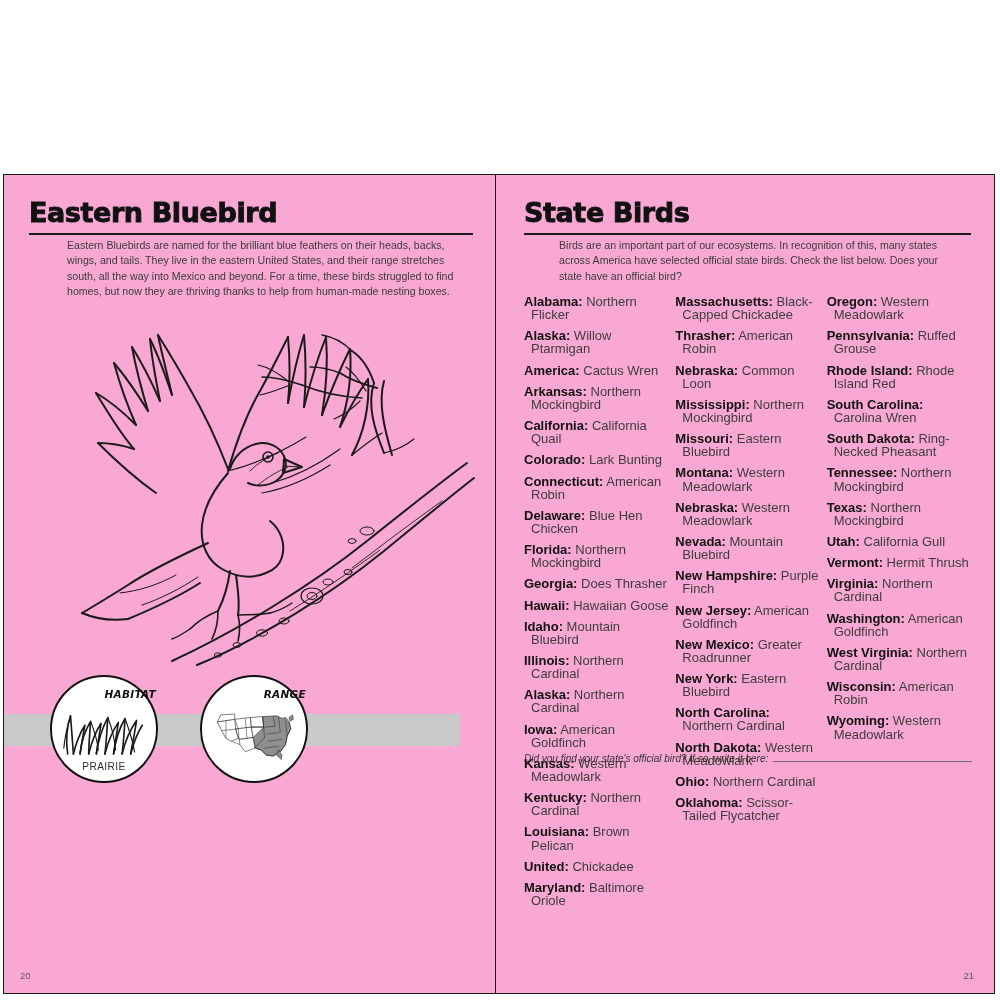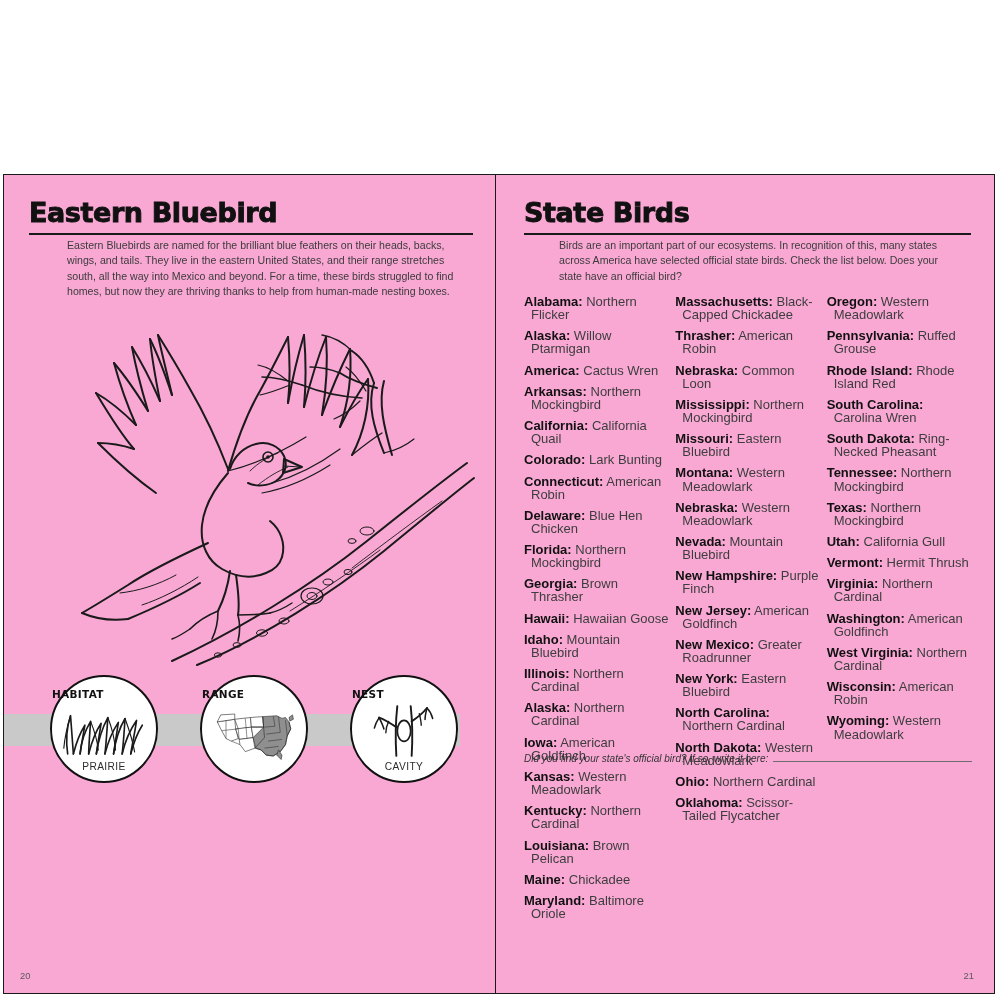--- a/index.html
+++ b/index.html
@@ -97,26 +97,27 @@
     box-sizing: border-box;
   }
   .circle-habitat { left: 46px;  top: 500px; }
   .circle-range   { left: 196px; top: 500px; }
   .circle-nest    { left: 346px; top: 500px; }
 
   .circle-top-label {
     position: absolute;
     top: 11px;
     left: 0; right: 0;
-    text-align: left;
+    text-align: right;
     font-family: "DejaVu Sans", sans-serif;
     font-weight: 700;
     font-size: 10.5px;
     letter-spacing: 0.3px;
     color: #111111;
+    font-style: italic;
   }
   .circle-bottom-label {
     position: absolute;
     bottom: 9px;
     left: 0; right: 0;
     text-align: center;
     font-size: 10.2px;
     letter-spacing: 0.4px;
     color: #2c2c2c;
   }
@@ -337,43 +338,20 @@
 
           <path d="M88 9 L 92 6 L 93 11 L 89 13 Z" fill="#8f8f8f"></path>
 
           <path d="M16 12 L 16 33 M 11 24 L 30 22 M 30 22 L 31 34 M 38 10 L 40 33
                    M 45 20 L 59 20 M 22 36 L 32 40" fill="none" stroke-width="0.6"></path>
         </svg>
       </div>
       <div class="circle-bottom-label"></div>
     </div>
 
-    <div class="icon-circle circle-nest">
-      <div class="circle-top-label">NEST</div>
-      <div class="circle-glyph" style="top:24px;height:58px;">
-        <svg viewBox="0 0 92 58" fill="none" stroke="#1a1a1a" stroke-width="2" stroke-linecap="round" stroke-linejoin="round">
-
-          <path d="M38 56 C 37 40, 37 22, 39 4"></path>
-          <path d="M54 56 C 55 40, 55 22, 53 4"></path>
-
-          <ellipse cx="46" cy="30" rx="7" ry="11" stroke-width="1.8"></ellipse>
-
-          <path d="M38 26 C 32 22, 26 18, 20 16"></path>
-          <path d="M20 16 C 22 20, 24 24, 25 28" stroke-width="1.6"></path>
-          <path d="M20 16 C 18 19, 16 23, 15 27" stroke-width="1.6"></path>
-          <path d="M30 20 C 28 24, 27 28, 27 32" stroke-width="1.4"></path>
-
-          <path d="M54 20 C 60 16, 66 11, 70 6"></path>
-          <path d="M70 6 C 69 10, 68 14, 68 18" stroke-width="1.6"></path>
-          <path d="M70 6 C 73 9, 75 13, 76 17" stroke-width="1.6"></path>
-          <path d="M62 12 C 63 16, 64 20, 64 24" stroke-width="1.4"></path>
-        </svg>
-      </div>
-      <div class="circle-bottom-label">CAVITY</div>
-    </div>
 
     <div class="page-num page-num-left">20</div>
   </div>
 
   <div class="page page-right">
 
     <div class="title title-right">State Birds</div>
     <div class="title-rule rule-right"></div>
 
     <div class="intro intro-right">Birds are an important part of our ecosystems. In recognition of this, many states across America have selected official state birds. Check the list below. Does your state have an official bird?</div>
@@ -382,30 +360,30 @@
       <div class="state-col">
           <div class="state-entry"><span class="st-name">Alabama:</span><span> Northern Flicker</span></div>
           <div class="state-entry"><span class="st-name">Alaska:</span><span> Willow Ptarmigan</span></div>
           <div class="state-entry"><span class="st-name">America:</span><span> Cactus Wren</span></div>
           <div class="state-entry"><span class="st-name">Arkansas:</span><span> Northern Mockingbird</span></div>
           <div class="state-entry"><span class="st-name">California:</span><span> California Quail</span></div>
           <div class="state-entry"><span class="st-name">Colorado:</span><span> Lark Bunting</span></div>
           <div class="state-entry"><span class="st-name">Connecticut:</span><span> American Robin</span></div>
           <div class="state-entry"><span class="st-name">Delaware:</span><span> Blue Hen Chicken</span></div>
           <div class="state-entry"><span class="st-name">Florida:</span><span> Northern Mockingbird</span></div>
-          <div class="state-entry"><span class="st-name">Georgia:</span><span> Brown Thrasher</span></div>
+          <div class="state-entry"><span class="st-name">Georgia:</span><span> Does Thrasher</span></div>
           <div class="state-entry"><span class="st-name">Hawaii:</span><span> Hawaiian Goose</span></div>
           <div class="state-entry"><span class="st-name">Idaho:</span><span> Mountain Bluebird</span></div>
           <div class="state-entry"><span class="st-name">Illinois:</span><span> Northern Cardinal</span></div>
           <div class="state-entry"><span class="st-name">Alaska:</span><span> Northern Cardinal</span></div>
           <div class="state-entry"><span class="st-name">Iowa:</span><span> American Goldfinch</span></div>
           <div class="state-entry"><span class="st-name">Kansas:</span><span> Western Meadowlark</span></div>
           <div class="state-entry"><span class="st-name">Kentucky:</span><span> Northern Cardinal</span></div>
           <div class="state-entry"><span class="st-name">Louisiana:</span><span> Brown Pelican</span></div>
-          <div class="state-entry"><span class="st-name">Maine:</span><span> Chickadee</span></div>
+          <div class="state-entry"><span class="st-name">United:</span><span> Chickadee</span></div>
           <div class="state-entry"><span class="st-name">Maryland:</span><span> Baltimore Oriole</span></div>
         </div>
       <div class="state-col">
           <div class="state-entry"><span class="st-name">Massachusetts:</span><span> Black-Capped Chickadee</span></div>
           <div class="state-entry"><span class="st-name">Thrasher:</span><span> American Robin</span></div>
           <div class="state-entry"><span class="st-name">Nebraska:</span><span> Common Loon</span></div>
           <div class="state-entry"><span class="st-name">Mississippi:</span><span> Northern Mockingbird</span></div>
           <div class="state-entry"><span class="st-name">Missouri:</span><span> Eastern Bluebird</span></div>
           <div class="state-entry"><span class="st-name">Montana:</span><span> Western Meadowlark</span></div>
           <div class="state-entry"><span class="st-name">Nebraska:</span><span> Western Meadowlark</span></div>

